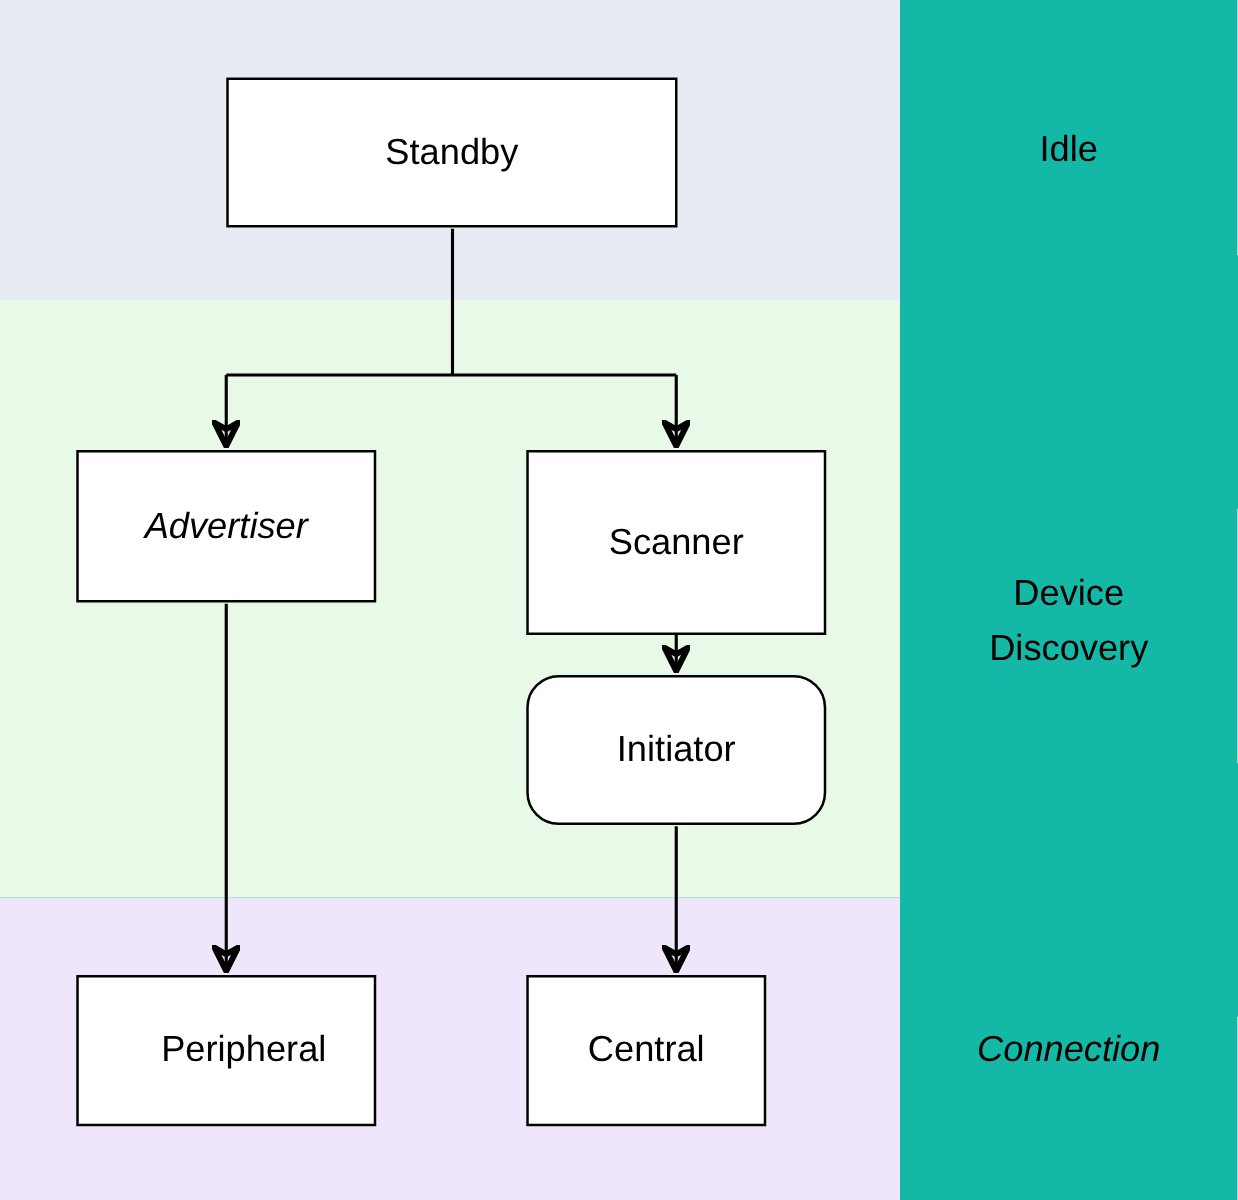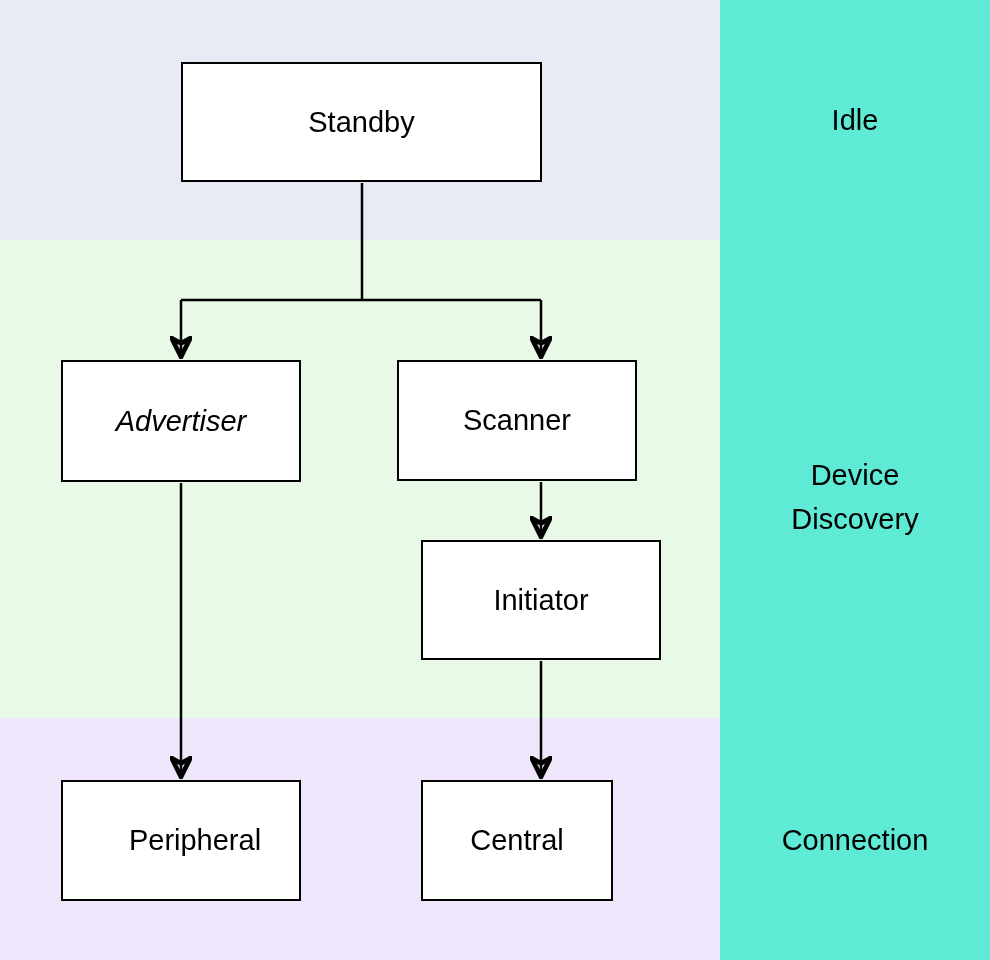--- a/index.html
+++ b/index.html
@@ -5,21 +5,21 @@
   html, body {
     margin: 0;
     padding: 0;
     background: #ffffff;
     font-family: "Liberation Sans", "DejaVu Sans", sans-serif;
   }
   #canvas {
     position: relative;
     width: 990px;
     height: 960px;
-    background: #5eead4;
+    background: #14b8a6;
     overflow: hidden;
   }
   .band {
     position: absolute;
     left: 0;
     width: 720px;
   }
   .band-idle       { top: 0;    height: 240px; }
   .band-discovery  { top: 240px; height: 478px; }
   .band-connection { top: 718px; height: 242px; }
@@ -30,38 +30,38 @@
     border: 2px solid #000000;
     box-sizing: border-box;
     display: flex;
     align-items: center;
     justify-content: center;
     font-size: 29px;
     color: #000000;
   }
   .node-standby    { left: 181px; top: 62px;  width: 361px; height: 120px; }
   .node-advertiser { left: 61px;  top: 360px; width: 240px; height: 122px; font-style: italic; }
-  .node-scanner    { left: 397px; top: 360px; width: 240px; height: 121px; }
-  .node-initiator  { left: 421px; top: 540px; width: 240px; height: 120px; }
+  .node-scanner    { left: 421px; top: 360px; width: 240px; height: 148px; }
+  .node-initiator  { left: 421px; top: 540px; width: 240px; height: 120px; border-radius: 26px; }
   .node-peripheral { left: 61px;  top: 780px; width: 240px; height: 121px; padding-left: 28px; }
   .node-central    { left: 421px; top: 780px; width: 192px; height: 121px; }
 
   .band-label {
     position: absolute;
     left: 720px;
     width: 270px;
     text-align: center;
     font-size: 29px;
     line-height: 44px;
     color: #000000;
     white-space: pre-line;
   }
   .label-idle       { top: 98px; }
   .label-discovery  { top: 453px; }
-  .label-connection { top: 818px; }
+  .label-connection { top: 818px; font-style: italic; }
 
   svg.edges {
     position: absolute;
     left: 0;
     top: 0;
     width: 990px;
     height: 960px;
     pointer-events: none;
   }
   svg.edges path {

